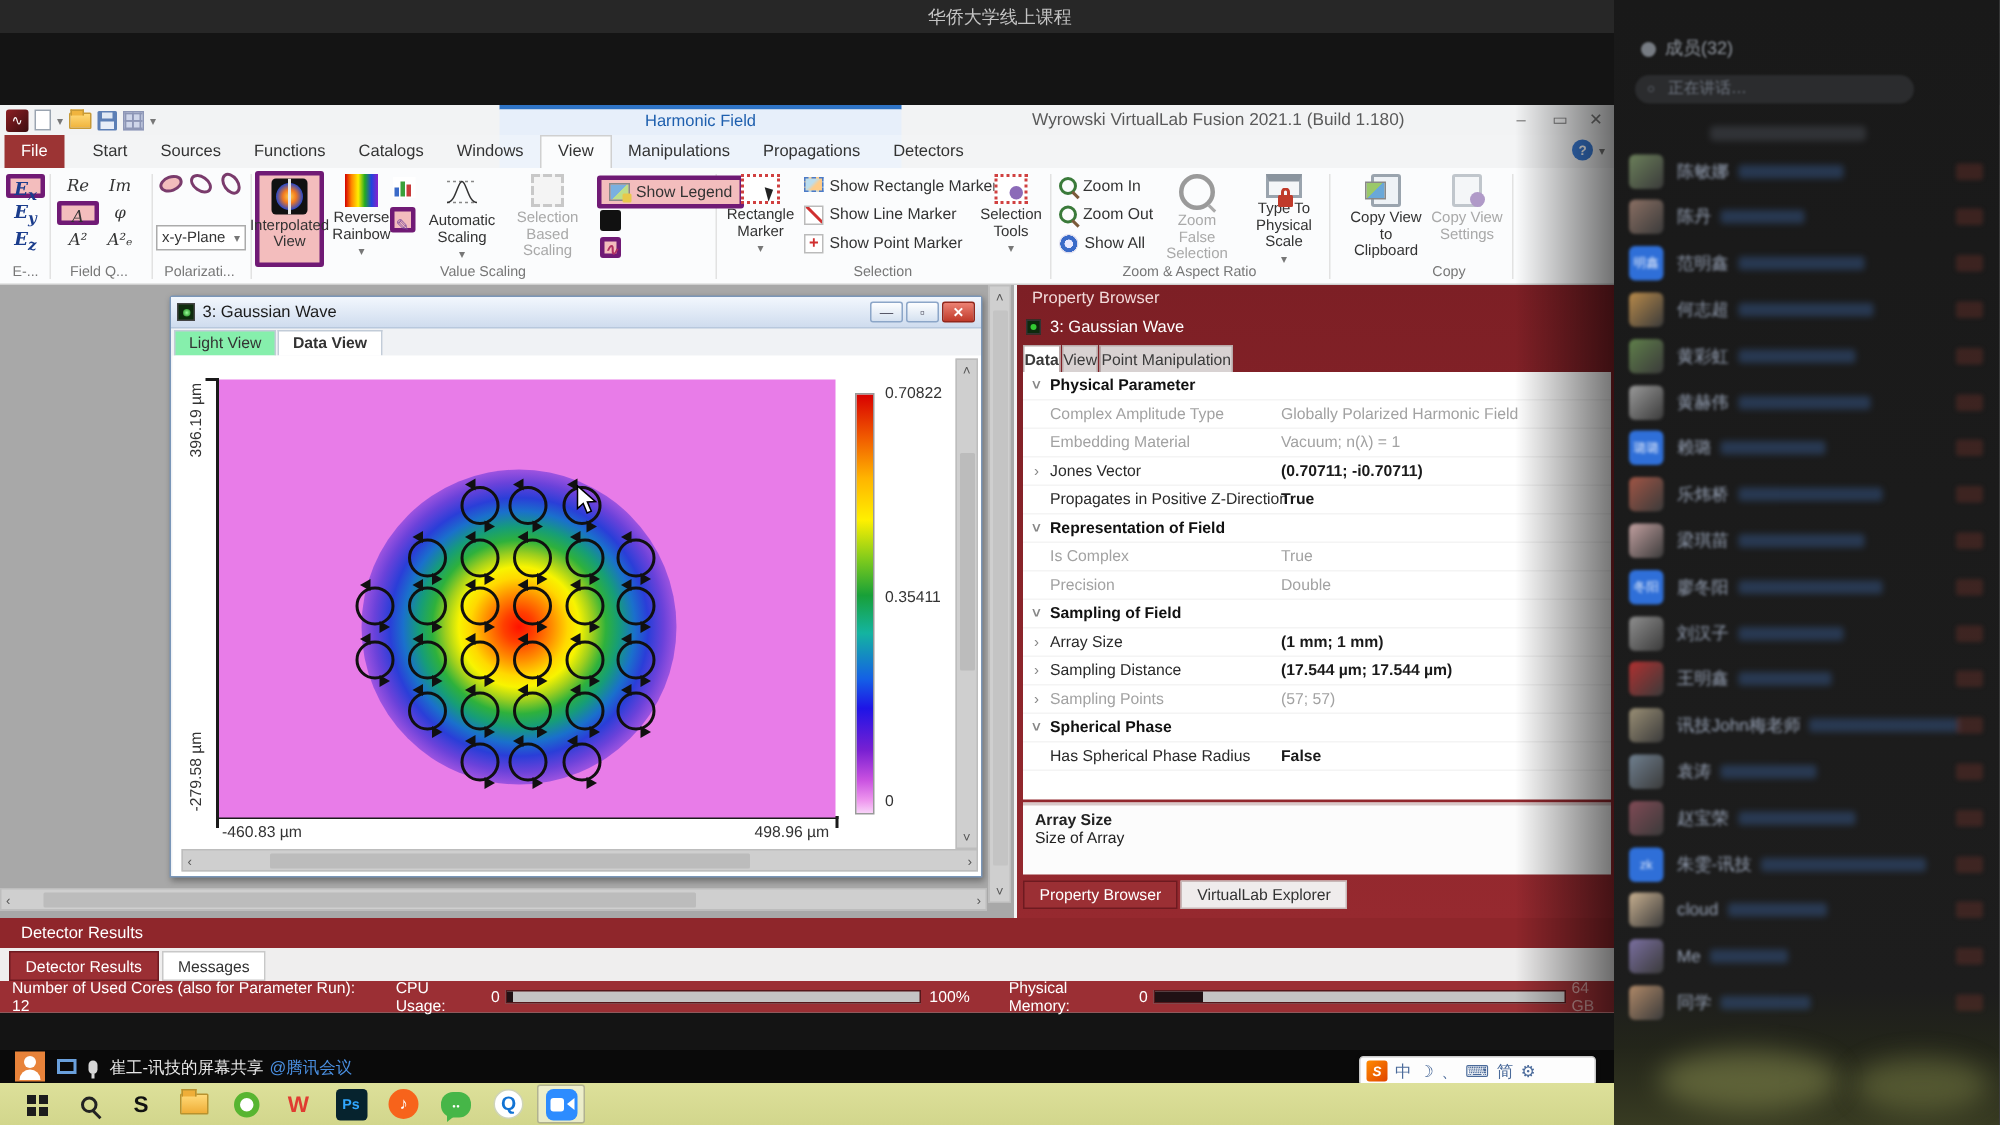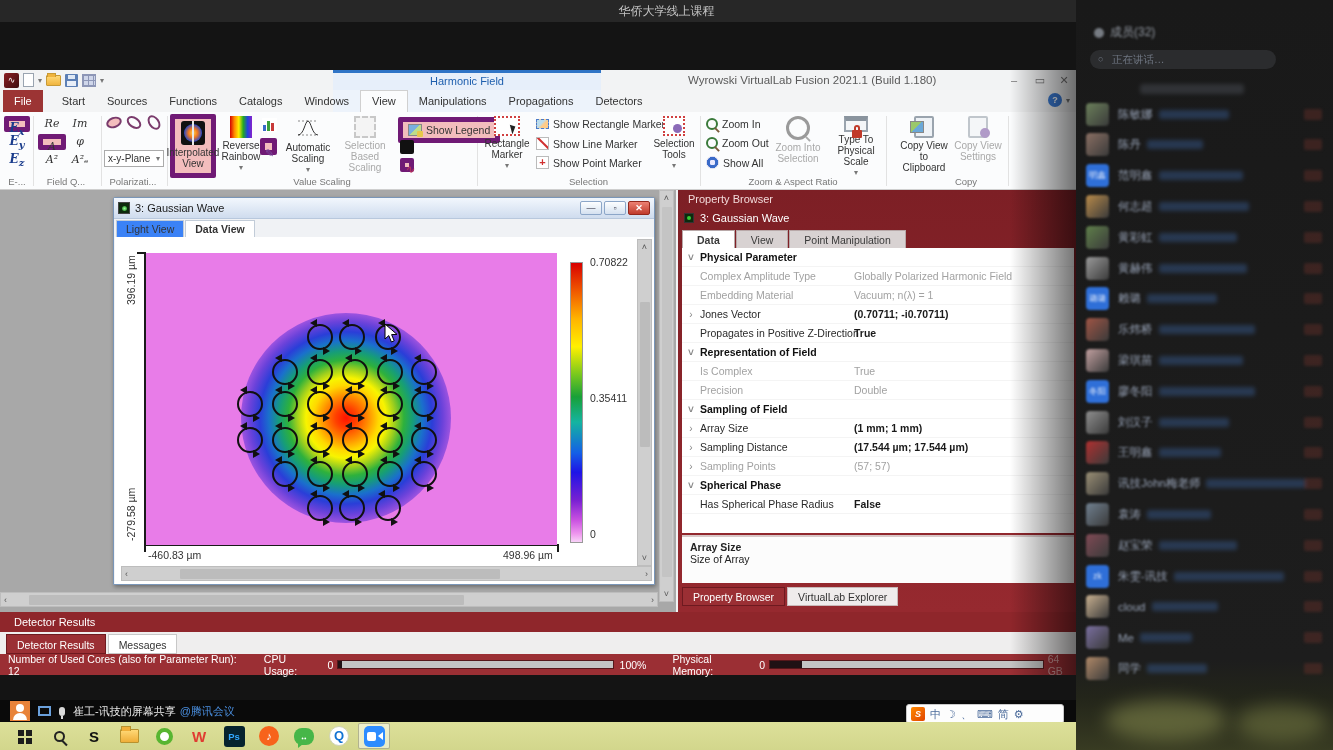--- a/index.html
+++ b/index.html
@@ -36,39 +36,39 @@
   .tab.file{background:#9c3434;color:#fff;margin-right:8px}
   .tab.active{background:#fbfcfd;border:1px solid #d0d0d0;border-bottom:none;line-height:20px}
   .help-circ{left:1048px;top:23px;width:14px;height:14px;border-radius:50%;background:#3a7bd5;color:#fff;
     font-size:9px;font-weight:bold;text-align:center;line-height:14px}
   
   .ribbon{left:0;top:42px;width:1076px;height:78px;background:#fbfcfd;border-bottom:1px solid #cfcfcf}
   .gsep{top:4px;width:1px;height:70px;background:#e2e2e2}
   .glabel{bottom:2px;font-size:9.5px;color:#777;text-align:center;white-space:nowrap}
   .mathbtn{width:26px;height:16px;font-family:"DejaVu Serif",serif;font-style:italic;font-weight:bold;
     color:#1a3c8c;font-size:12px;text-align:center;line-height:15px}
-  .hl{background:#f3bdbd;border:5px solid #701a75;border-radius:2px}
+  .hl{background:#f3bdbd;border:3px solid #701a75;border-radius:2px}
   .fqbtn{width:28px;height:16px;font-family:"DejaVu Serif",serif;font-style:italic;color:#333;font-size:11px;text-align:center;line-height:15px}
   .polellipse{width:16px;height:11px;border:2px solid #7a3b6c;border-radius:50%;display:inline-block}
   .dropbox{background:#fff;border:1px solid #ababab;font-size:10px;color:#333;display:flex;align-items:center;justify-content:space-between;padding:0 3px}
   .bigbtn{width:46px;height:64px;display:flex;flex-direction:column;align-items:center;font-size:10px;color:#333;text-align:center;line-height:11px}
   .bigbtn .bic{margin:2px 0 2px}
   .dim{color:#a9a9a9}
   .iv-icon{width:24px;height:24px;background:#111;border-radius:3px;position:relative;overflow:hidden}
   .iv-icon::before{content:"";position:absolute;left:3px;top:3px;width:18px;height:18px;border-radius:50%;
     background:radial-gradient(circle,#ffd24a 0%,#f07820 35%,#2b49c8 70%,#111 100%)}
   .iv-icon::after{content:"";position:absolute;left:11px;top:0;width:2px;height:24px;background:#e8e8e8}
   .rr-icon{width:22px;height:22px;background:linear-gradient(90deg,#d40000,#ff8800,#ffee00,#22aa22,#2244dd,#8822cc)}
   .chart-ic{width:15px;height:14px;position:relative;background:#fff}
   .chart-ic i{position:absolute;bottom:1px;width:3px}
   .brush-ic{font-size:11px;color:#7a4a9c;line-height:13px}
   .sq-ic{width:14px;height:14px}
   .legend-ic{width:14px;height:12px;background:linear-gradient(135deg,#7ab0e0 50%,#bede8a 50%);border:1px solid #888;position:relative}
   .legend-ic::after{content:"";position:absolute;right:-2px;bottom:-2px;width:6px;height:6px;background:#e8c84a;border-radius:1px}
-  .smallrow{display:flex;align-items:center;gap:4px;font-size:10.5px;color:#333;white-space:nowrap}
+  .smallrow{display:flex;gap:4px;font-size:10.5px;color:#333;white-space:nowrap}
   .rmk-icon{width:26px;height:20px;border:2px dotted #d04040;position:relative;background:#fff}
   .rmk-icon::after{content:"";position:absolute;right:2px;bottom:0px;width:0;height:0;
     border-left:5px solid #222;border-top:3px solid transparent;border-bottom:7px solid transparent;transform:rotate(-15deg)}
   .mk-rect{width:13px;height:10px;border:1px dashed #4a7ac8;background:linear-gradient(135deg,#bde 40%,#fc8 60%)}
   .mk-line{width:13px;height:13px;background:#fff;border:1px solid #bbb;position:relative;overflow:hidden}
   .mk-line::after{content:"";position:absolute;left:-2px;top:5px;width:18px;height:2px;background:#d03030;transform:rotate(45deg)}
   .mk-point{width:13px;height:13px;background:#fff;border:1px solid #bbb;color:#d03030;font-weight:bold;font-size:11px;line-height:11px;text-align:center}
   .st-icon{width:22px;height:20px;border:2px dotted #d04040;position:relative;background:#fff}
   .st-icon::after{content:"";position:absolute;right:1px;bottom:1px;width:9px;height:9px;border-radius:50%;background:#8c6bb8}
   .mag{width:12px;height:12px;border:2px solid #3a7a3a;border-radius:50%;position:relative;display:inline-block}
@@ -91,21 +91,21 @@
   
   .docwin{left:113px;top:197px;width:542px;height:388px;background:#f0f2f5;border:1px solid #7a96b8;border-radius:2px 2px 0 0;box-shadow:1px 2px 4px rgba(0,0,0,.35)}
   .doctitle{left:0;top:0;width:100%;height:21px;background:linear-gradient(#f2f7fd,#cfdcee);display:flex;align-items:center;padding:0 4px;border-bottom:1px solid #b8c8dd}
   .docicon{width:12px;height:12px;background:#0d2a0d;border:1px solid #444;margin-right:5px;position:relative}
   .docicon::after{content:"";position:absolute;left:3px;top:3px;width:5px;height:5px;border-radius:50%;background:radial-gradient(circle,#9f9,#171)}
   .doctitle .t{font-size:11px;color:#1a1a1a;flex:1}
   .win-btn{width:22px;height:14px;border:1px solid #8ca6c8;border-radius:2px;background:linear-gradient(#fdfeff,#d5e1f0);
     font-size:9px;color:#445;text-align:center;line-height:12px;margin-left:2px}
   .win-btn.close{background:linear-gradient(#ec8173,#c03b2c);border-color:#93271c;color:#fff;font-weight:bold}
   .doctabs{left:2px;top:22px;height:17px;display:flex;font-size:10.5px}
-  .dtab{padding:0 9px;line-height:17px;color:#333;background:#3b82f6;border:1px solid #c2ccd8;border-bottom:none;margin-right:1px}
+  .dtab{padding:0 9px;line-height:17px;color:#333;background:#86efac;border:1px solid #c2ccd8;border-bottom:none;margin-right:1px}
   .dtab.active{background:#fff;font-weight:bold}
   .doccontent{left:1px;top:39px;width:539px;height:347px;background:#fff}
   .plot{left:146px;top:253px;width:411px;height:292px;background:#e87ce8;overflow:hidden}
   .blob{position:absolute;width:210px;height:210px;border-radius:50%;background:
     radial-gradient(circle,#ff1200 0%,#ff4000 7%,#ff8e00 15%,#ffd800 22%,#f8f400 27%,#9ecf1e 33%,#2eb13c 39%,#169d78 45%,#1a70cc 52%,#2a3ed8 58%,#6a42da 65%,#b25ae2 73%,#e87ce8 83%)}
   .pol{position:absolute;width:26px;height:26px;border:2.5px solid #101010;border-radius:50%}
   .pol::before{content:"";position:absolute;left:1px;top:-7px;width:0;height:0;
     border-top:4px solid transparent;border-bottom:4px solid transparent;border-right:7px solid #101010}
   .pol::after{content:"";position:absolute;right:1px;bottom:-7px;width:0;height:0;
     border-top:4px solid transparent;border-bottom:4px solid transparent;border-left:7px solid #101010}
@@ -114,21 +114,21 @@
   .ylab{transform:rotate(-90deg);transform-origin:0 0}
   .cbar{left:570px;top:262px;width:13px;height:281px;border:1px solid #999;background:
     linear-gradient(#d80000 0%,#f05800 10%,#ffb400 20%,#fff000 30%,#78c81e 40%,#18a038 48%,#14b4a0 57%,#1460e6 68%,#1e14e6 75%,#7820d2 85%,#c850e0 92%,#ee96ee 97%,#f8d2f8 100%)}
   
   .pbpanel{left:678px;top:190px;width:398px;height:422px;background:linear-gradient(#7d1f25,#96292f)}
   .pbtitle{left:10px;top:3px;font-size:11px;color:#f2dada}
   .pbdoc{left:6px;top:22px;font-size:11px;color:#fff;display:flex;align-items:center;gap:6px}
   .greensq{width:10px;height:10px;background:#0d2a0d;border:1px solid #333;position:relative}
   .greensq::after{content:"";position:absolute;left:2px;top:2px;width:4px;height:4px;border-radius:50%;background:#3c3}
   .pbtabs{left:4px;top:40px;height:18px;display:flex;font-size:10.5px}
-  .ptab{padding:0 14px;line-height:18px;background:#d8d2d2;color:#3a3a3a;border:1px solid #b8a8a8;border-bottom:none;margin-right:1px}
+  .ptab{padding:0 0;line-height:18px;background:#d8d2d2;color:#3a3a3a;border:1px solid #b8a8a8;border-bottom:none;margin-right:1px}
   .ptab.active{background:#fff;font-weight:bold}
   .pbgrid{left:4px;top:58px;width:392px;height:285px;background:#fff;overflow:hidden}
   .pb-row{position:relative;height:19px;display:flex;align-items:center;font-size:10.5px;border-bottom:1px solid #f4f4f4}
   .pb-row.sec{font-weight:bold;color:#111}
   .pb-chev{width:18px;text-align:center;color:#888;font-size:10px}
   .pb-label{white-space:nowrap;color:#2a2a2a}
   .pb-row.sec .pb-label{color:#111}
   .pb-value{position:absolute;left:172px;white-space:nowrap;color:#1a1a1a;font-weight:bold}
   .pb-label.dim,.pb-value.dim{color:#a2a2a2;font-weight:normal}
   .pbdesc{left:4px;top:345px;width:392px;height:48px;background:#fcfcfc;border-top:2px solid #d8c8c8;padding:4px 8px;font-size:10.5px}
@@ -341,21 +341,21 @@
       <div class="abs smallrow" style="left:706px;top:25px">
         <span class="mag"></span>
           <span>Zoom Out</span>
       </div>
       <div class="abs smallrow" style="left:706px;top:44px">
         <span class="showall-ic"></span>
           <span>Show All</span>
       </div>
       <div class="abs bigbtn dim" style="left:772px;top:2px;width:52px">
         <span class="bic mag big gray"></span>
-        <span>Zoom Into Selection</span>
+        <span>Zoom False Selection</span>
       </div>
       <div class="abs bigbtn" style="left:828px;top:2px;width:56px">
         <span class="bic ttps-icon">
             <span class="lockbow"></span>
             <span class="lockbody"></span>
           </span>
         <span>Type To Physical Scale</span>
           <span class="caret">▾</span>
       </div>
       <div class="abs glabel" style="left:700px;width:186px">Zoom &amp; Aspect Ratio</div>

